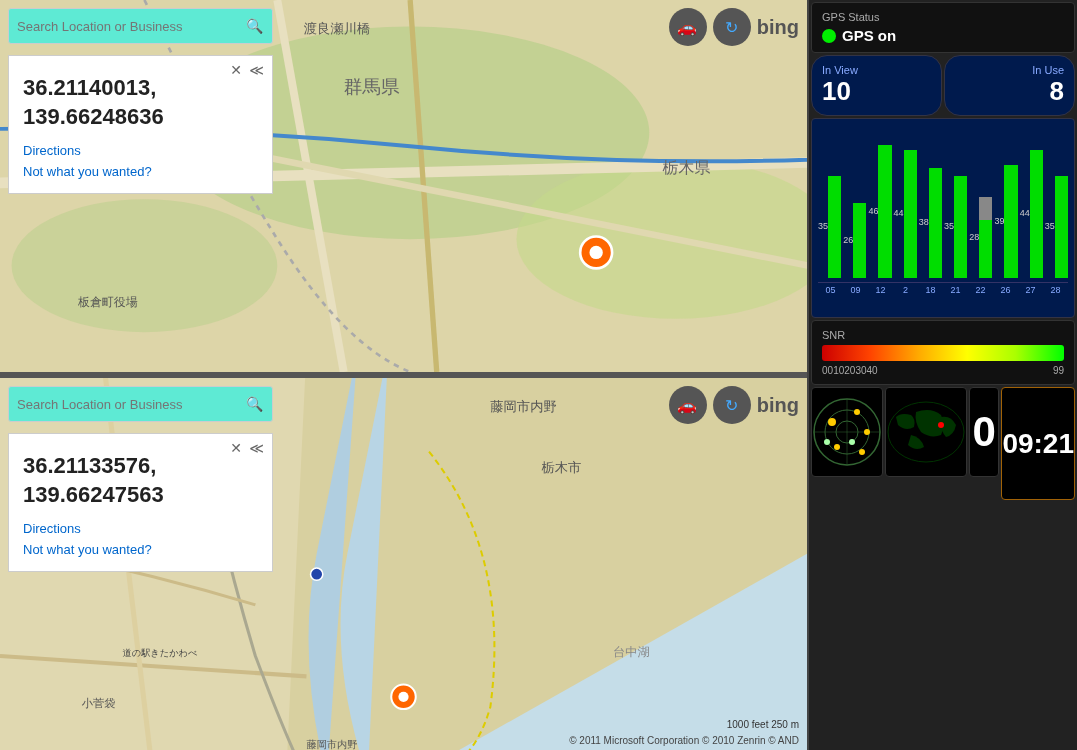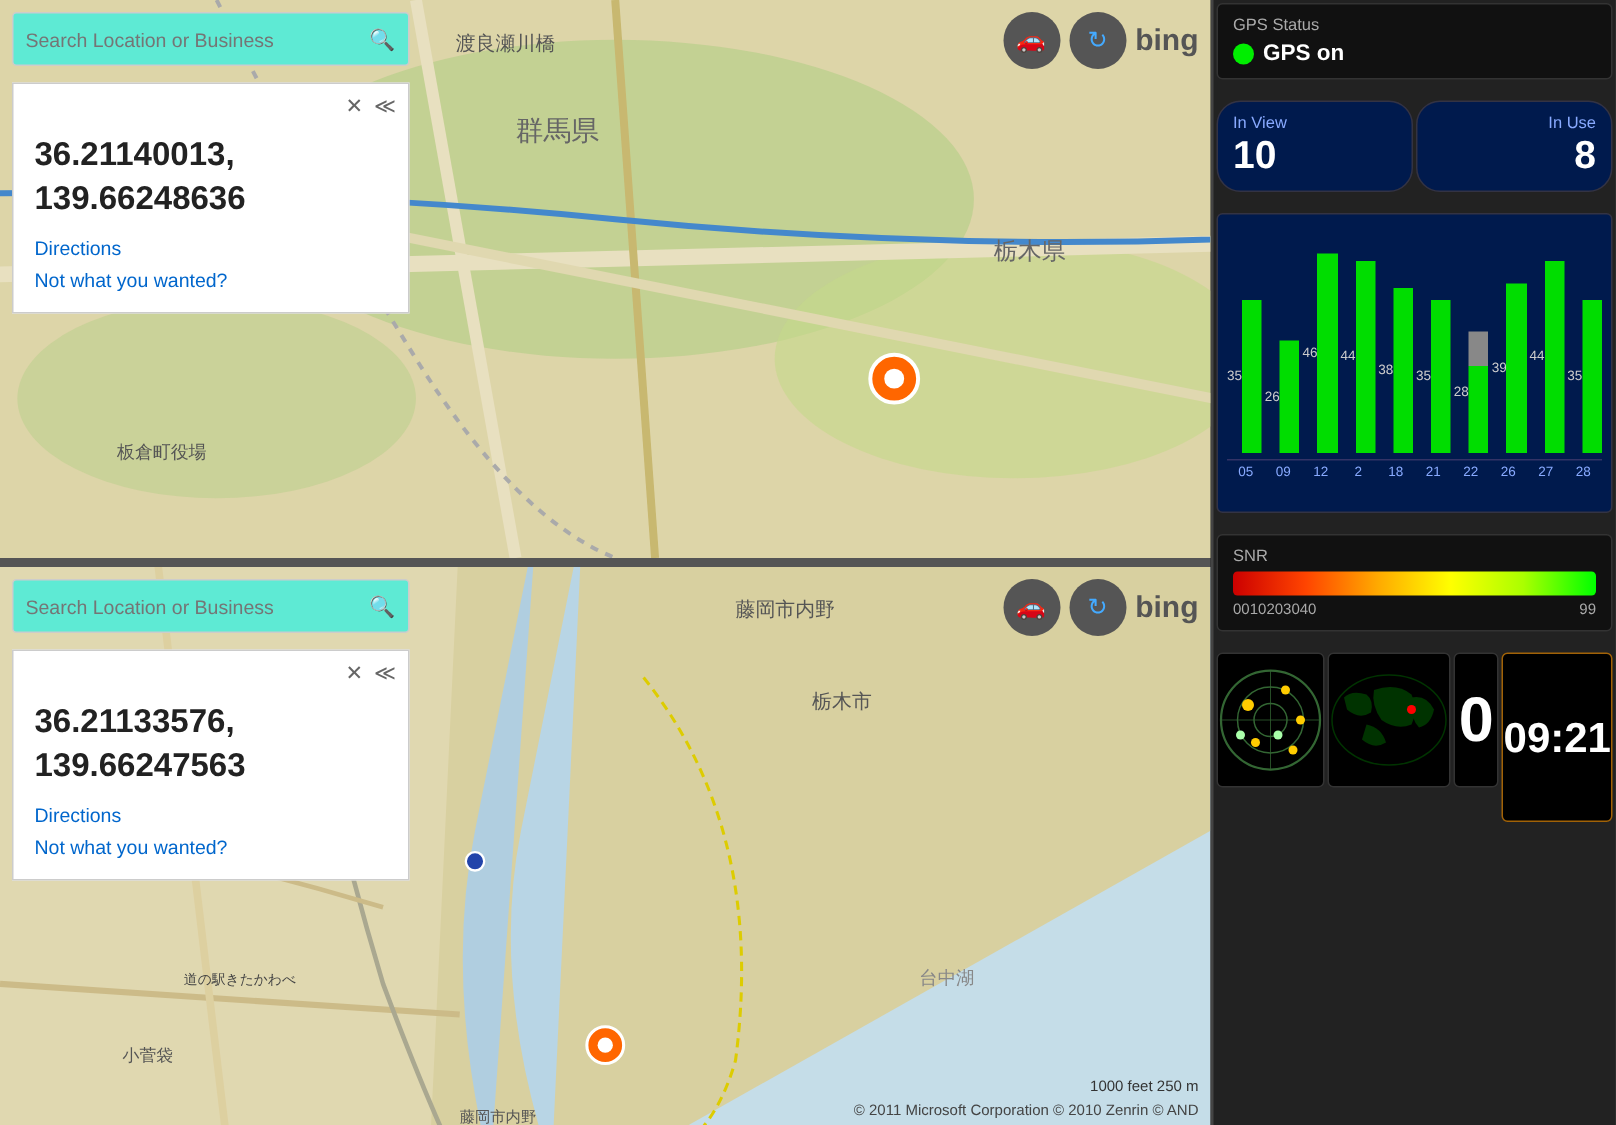--- a/index.html
+++ b/index.html
@@ -137,21 +137,21 @@
       color: #666;
       background: none;
       border: none;
     }
 
     .coords {
       font-size: 22px;
       font-weight: bold;
       color: #222;
       line-height: 1.3;
-      margin-top: 23px;
+      margin-top: 8px;
     }
 
     .info-links {
       margin-top: 10px;
     }
 
     .info-links a {
       display: block;
       color: #0066cc;
       font-size: 13px;
@@ -173,21 +173,21 @@
     }
 
     
     #gps-panel {
       width: 270px;
       height: 750px;
       background: #222;
       border-left: 2px solid #444;
       display: flex;
       flex-direction: column;
-      gap: 14px;
+      gap: 2px;
       padding: 2px;
     }
 
     .gps-row {
       display: flex;
       gap: 2px;
     }
 
     .gps-card {
       background: #111;

